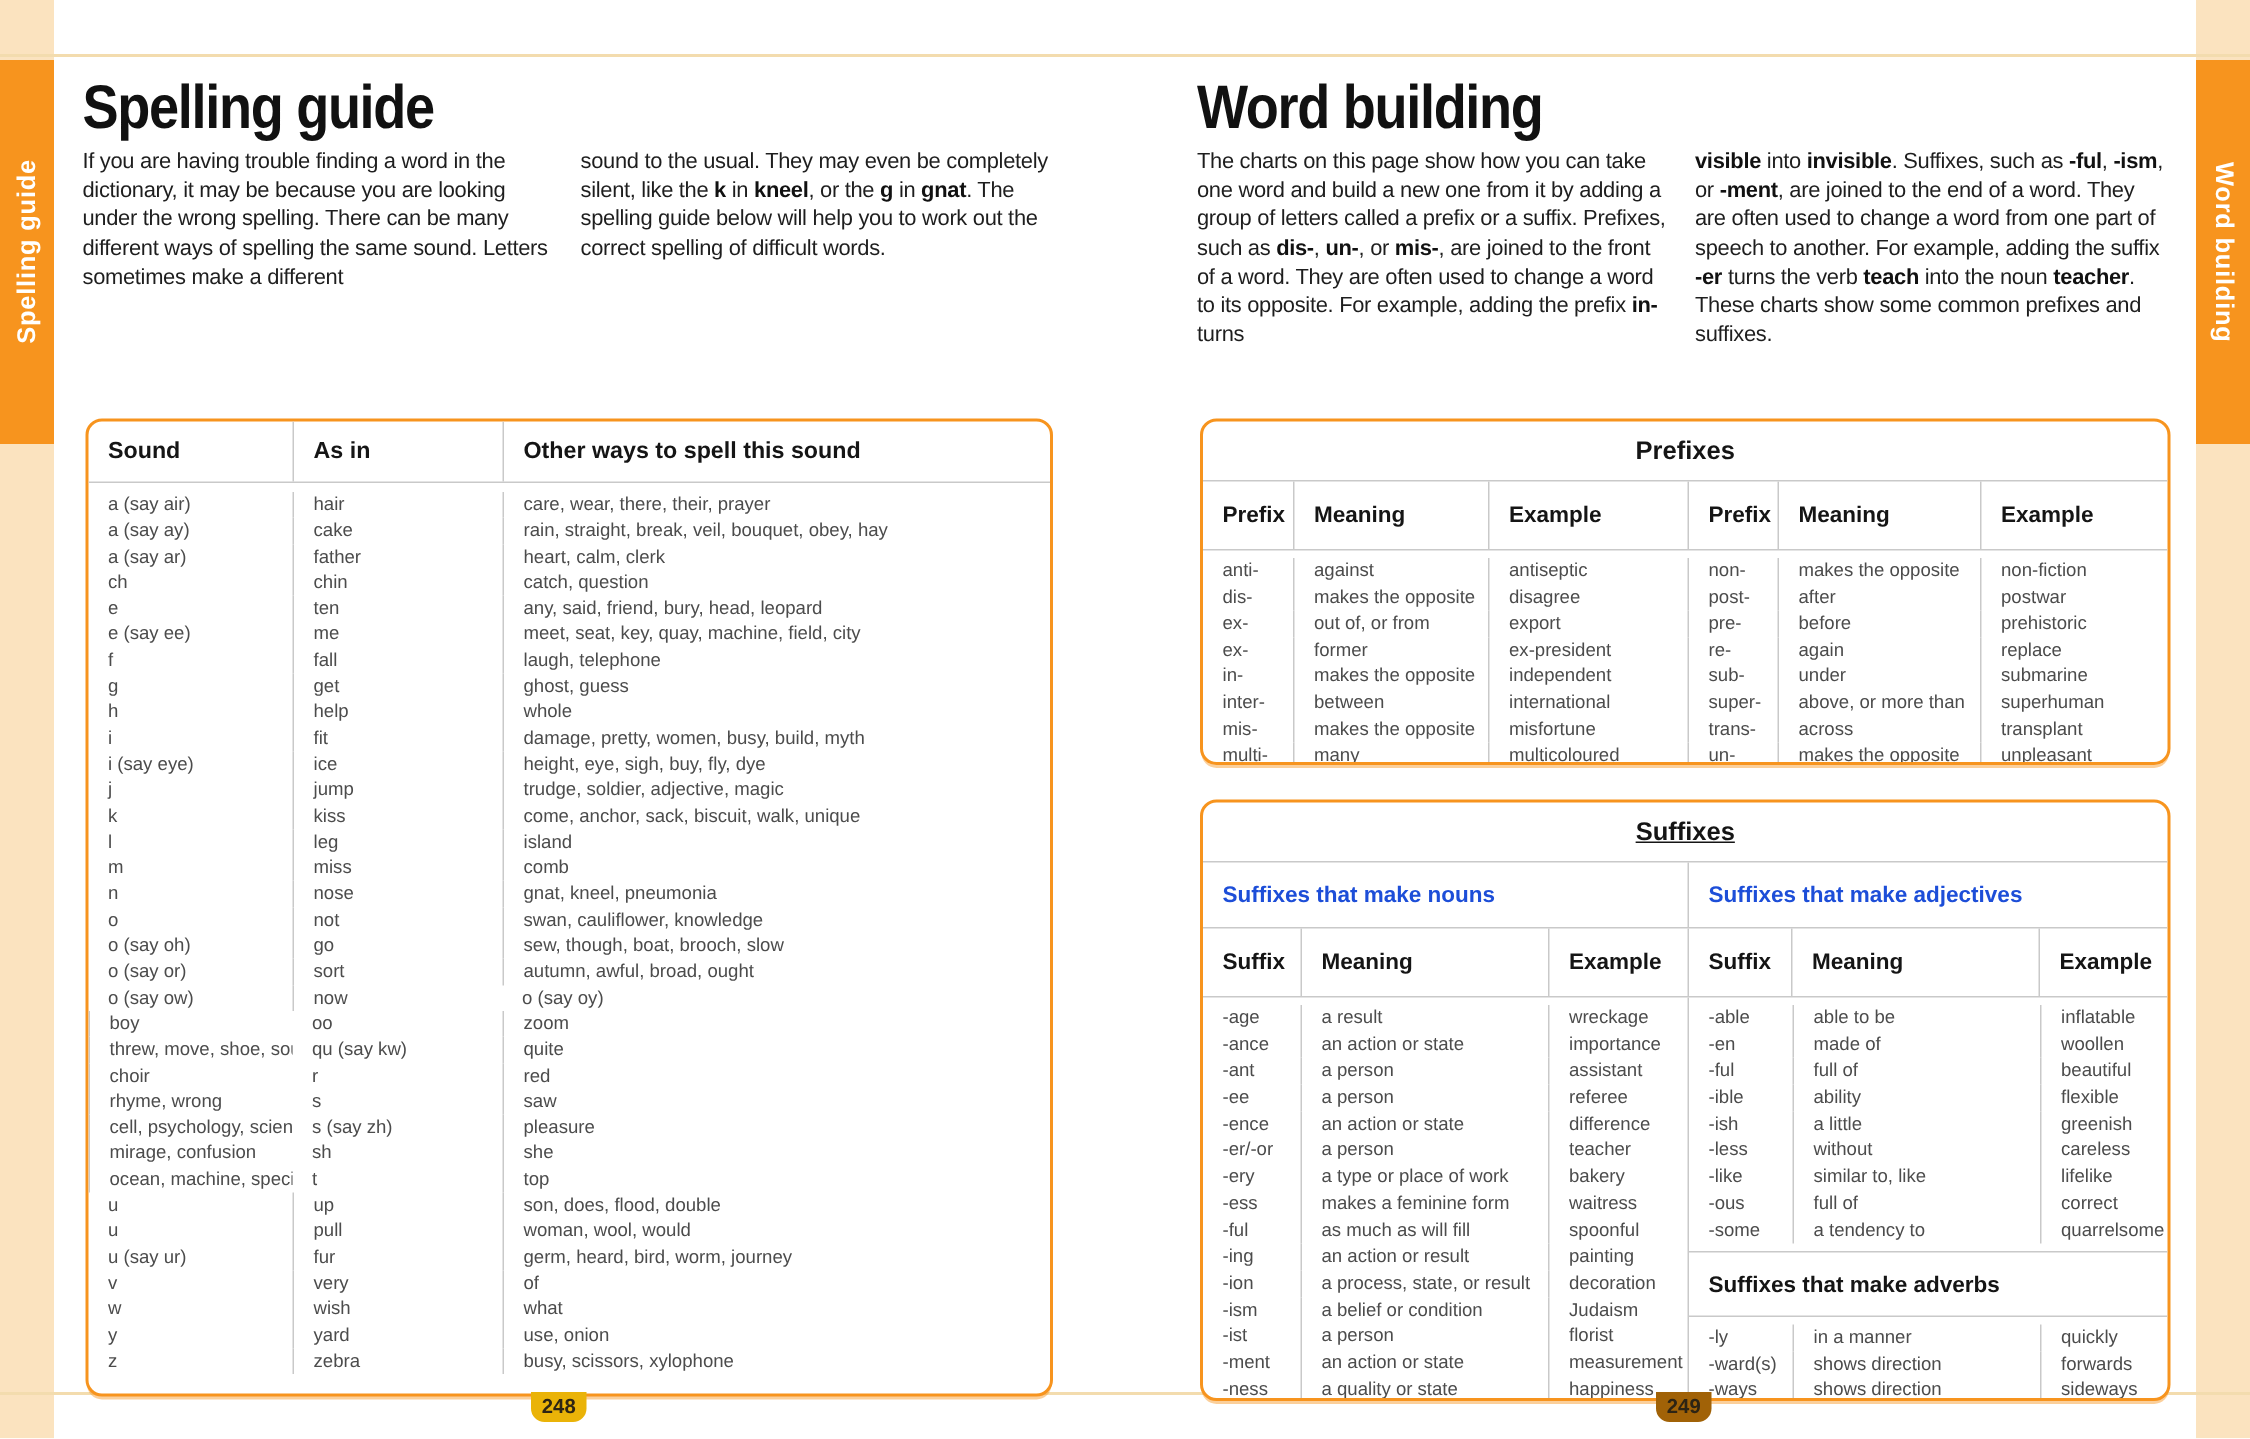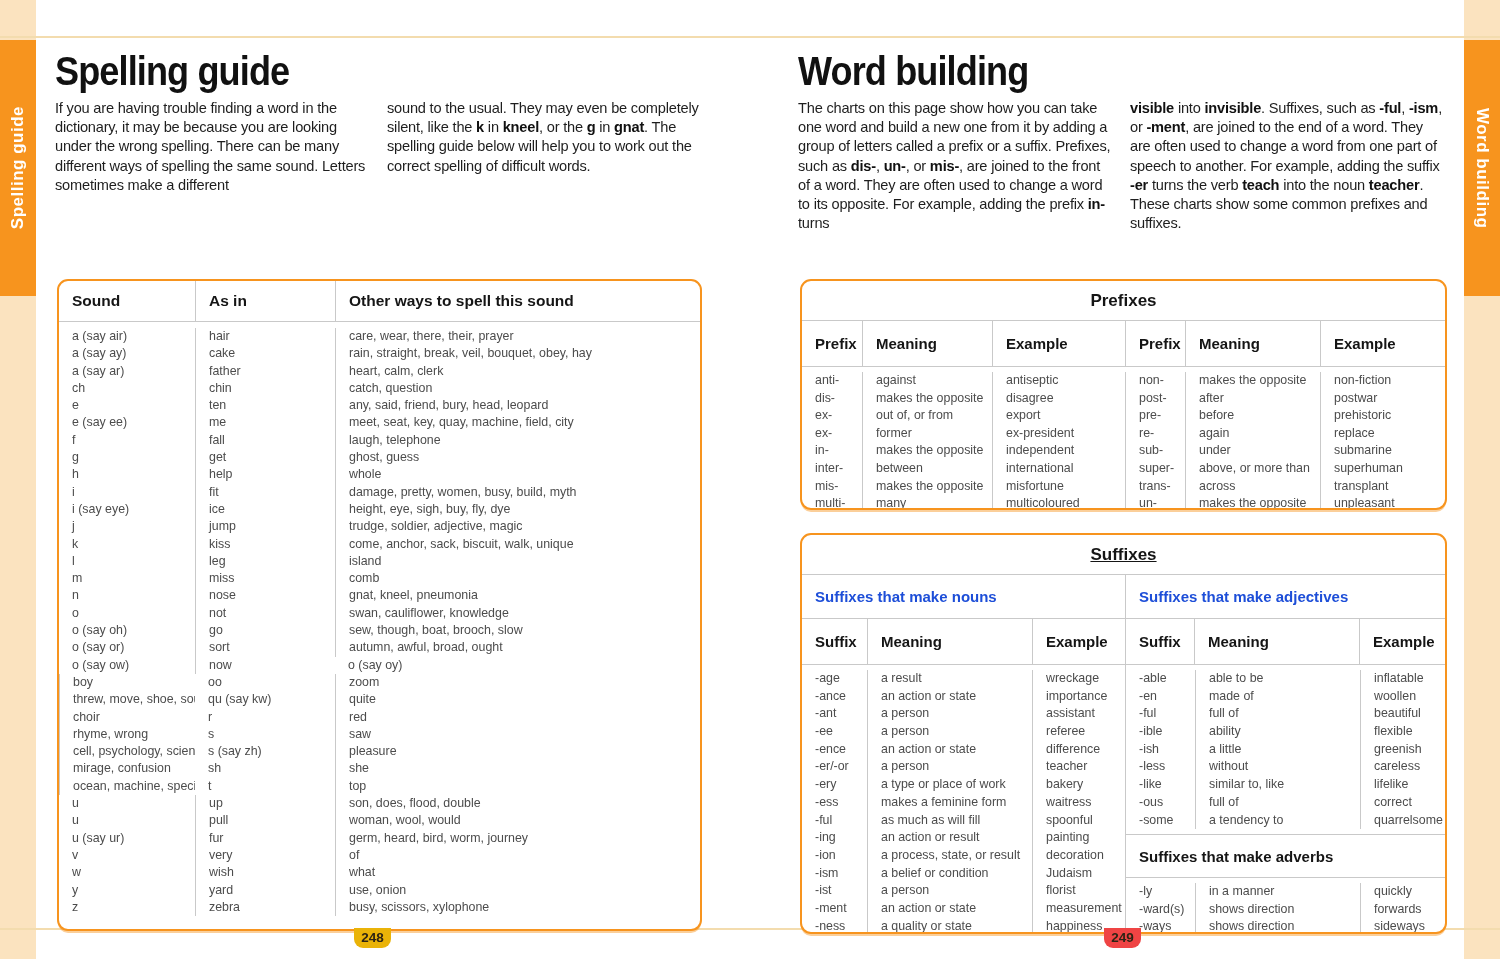--- a/index.html
+++ b/index.html
@@ -370,17 +370,17 @@
             <div class="cell">shows direction</div>
             <div class="cell">sideways</div>
           </div>
       </div>
     </div>
   </div>
 
   <div class="pagenum" style="left: 354px; background: #eab308;">
     <span>248</span>
   </div>
-  <div class="pagenum" style="left: 1104px; background: #ef4444;">
+  <div class="pagenum" style="left: 1104px; background: #a16207;">
     <span>249</span>
   </div>
 
 </div>
 
 </body></html>

